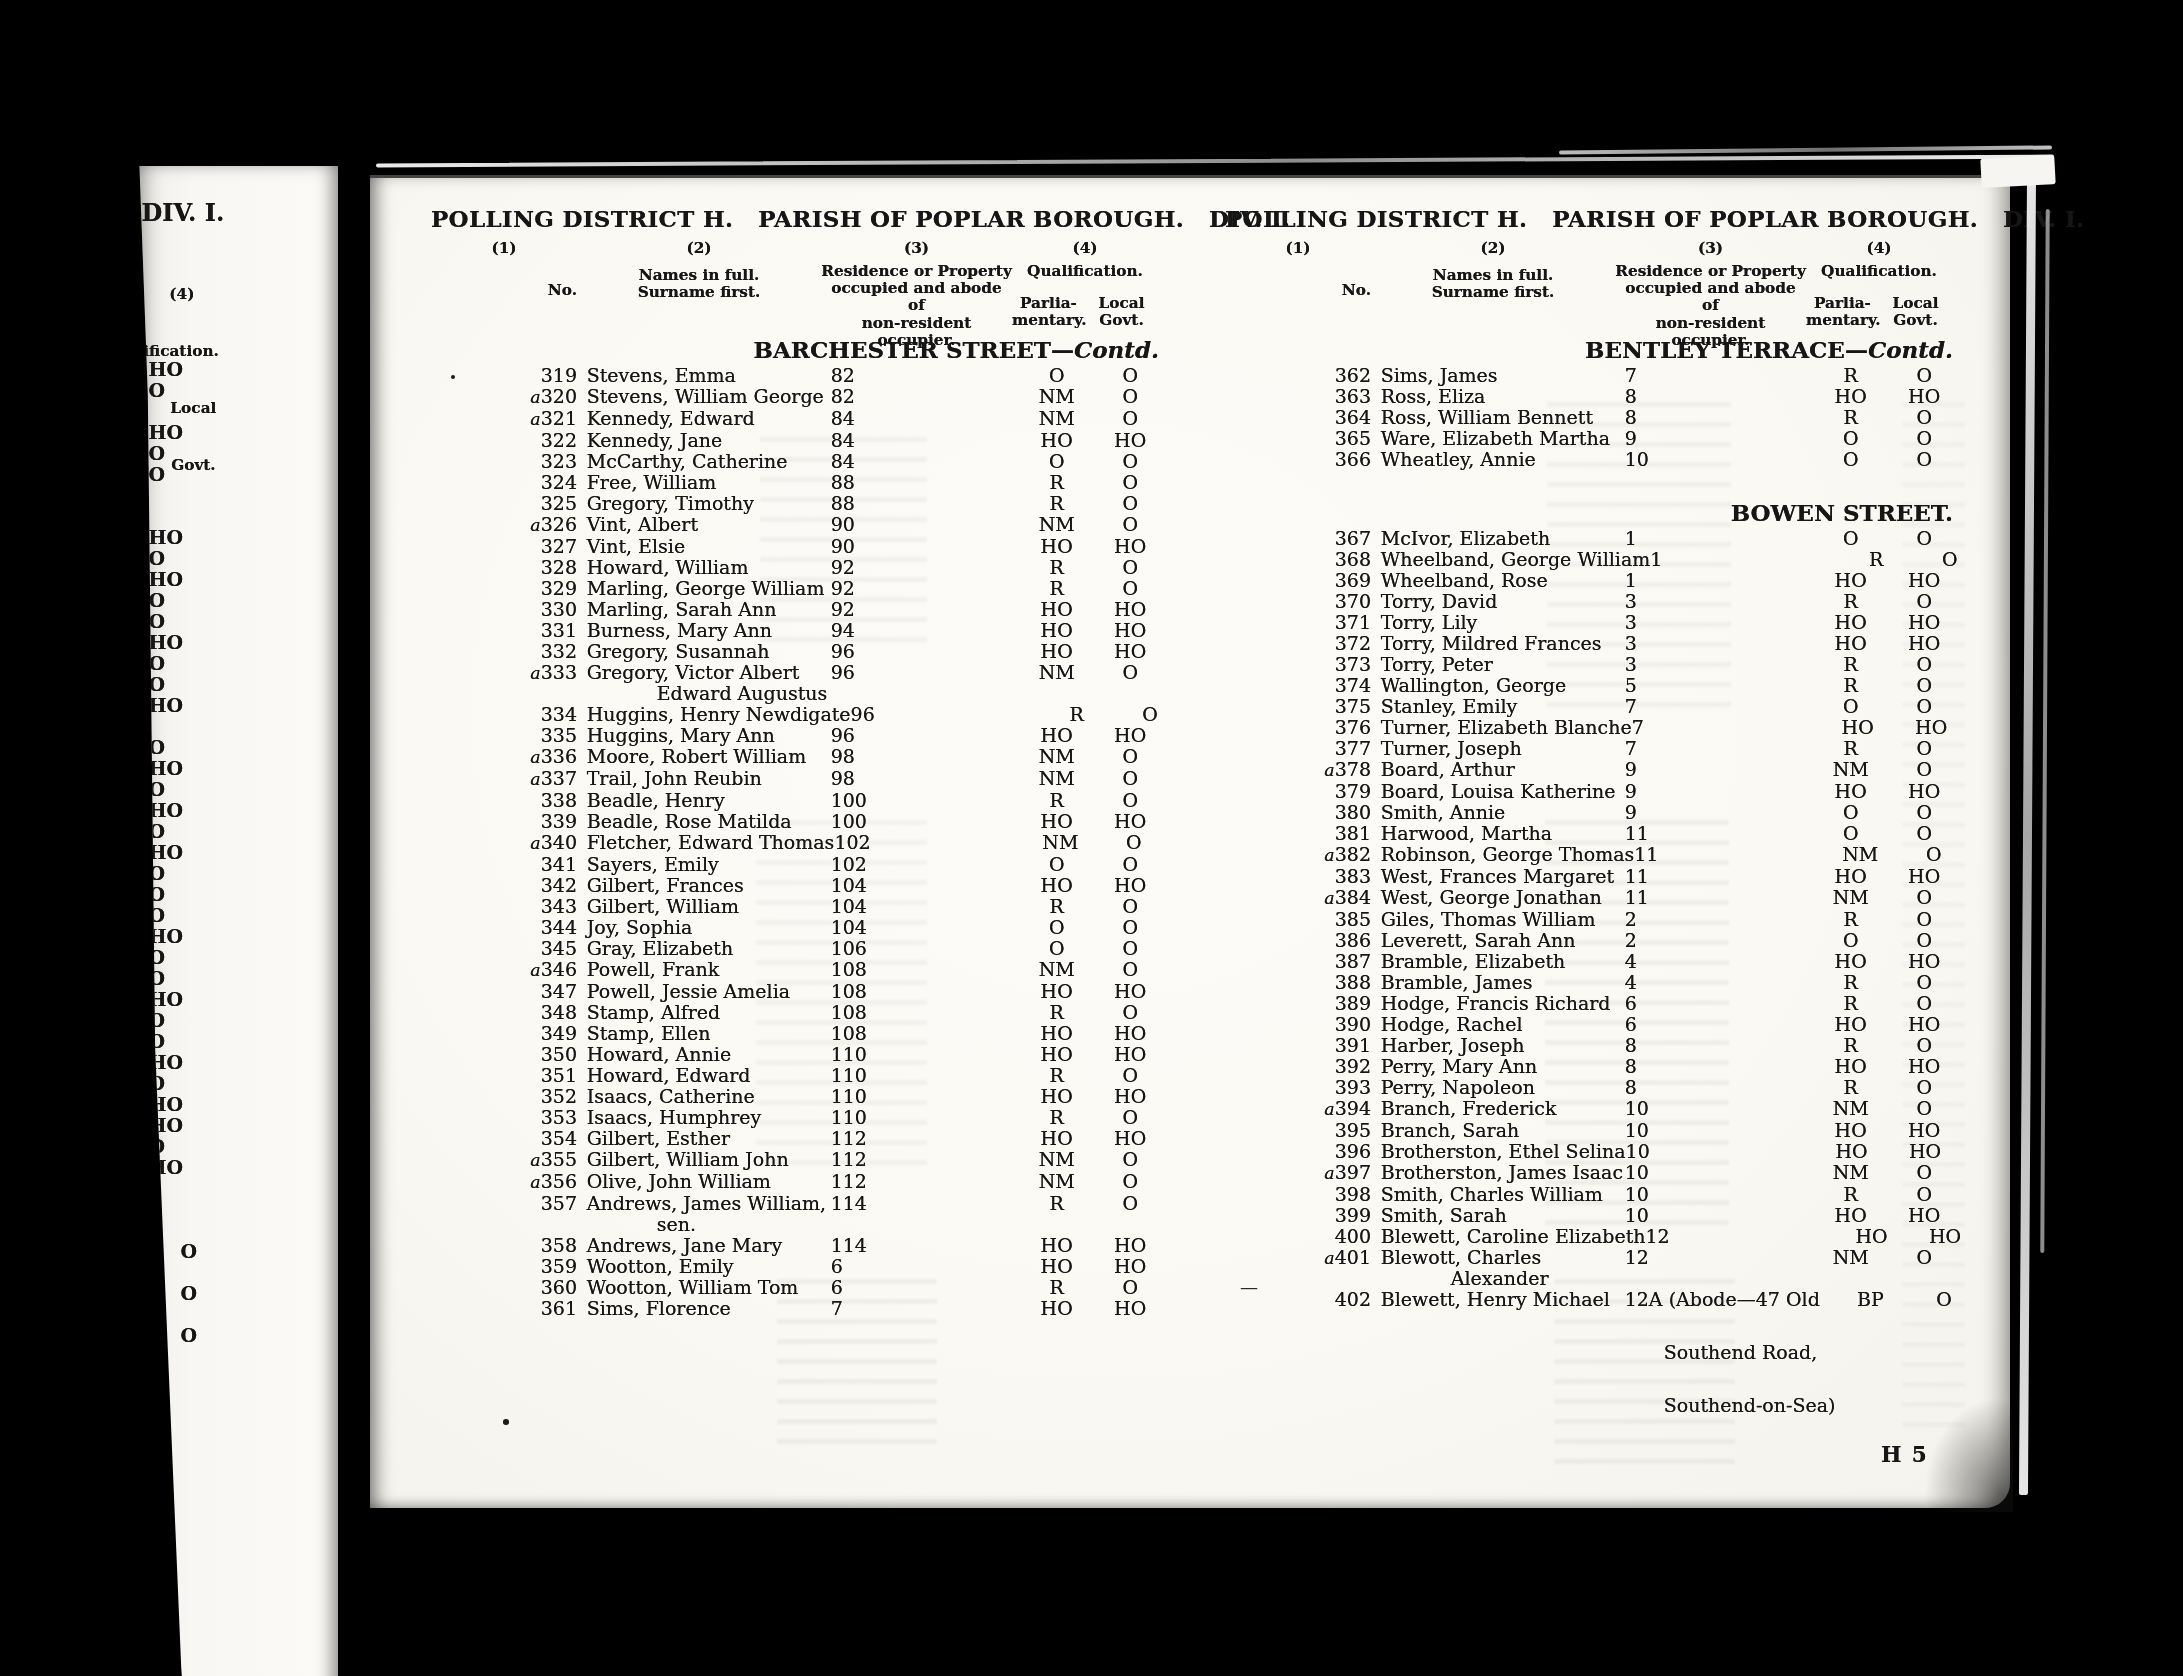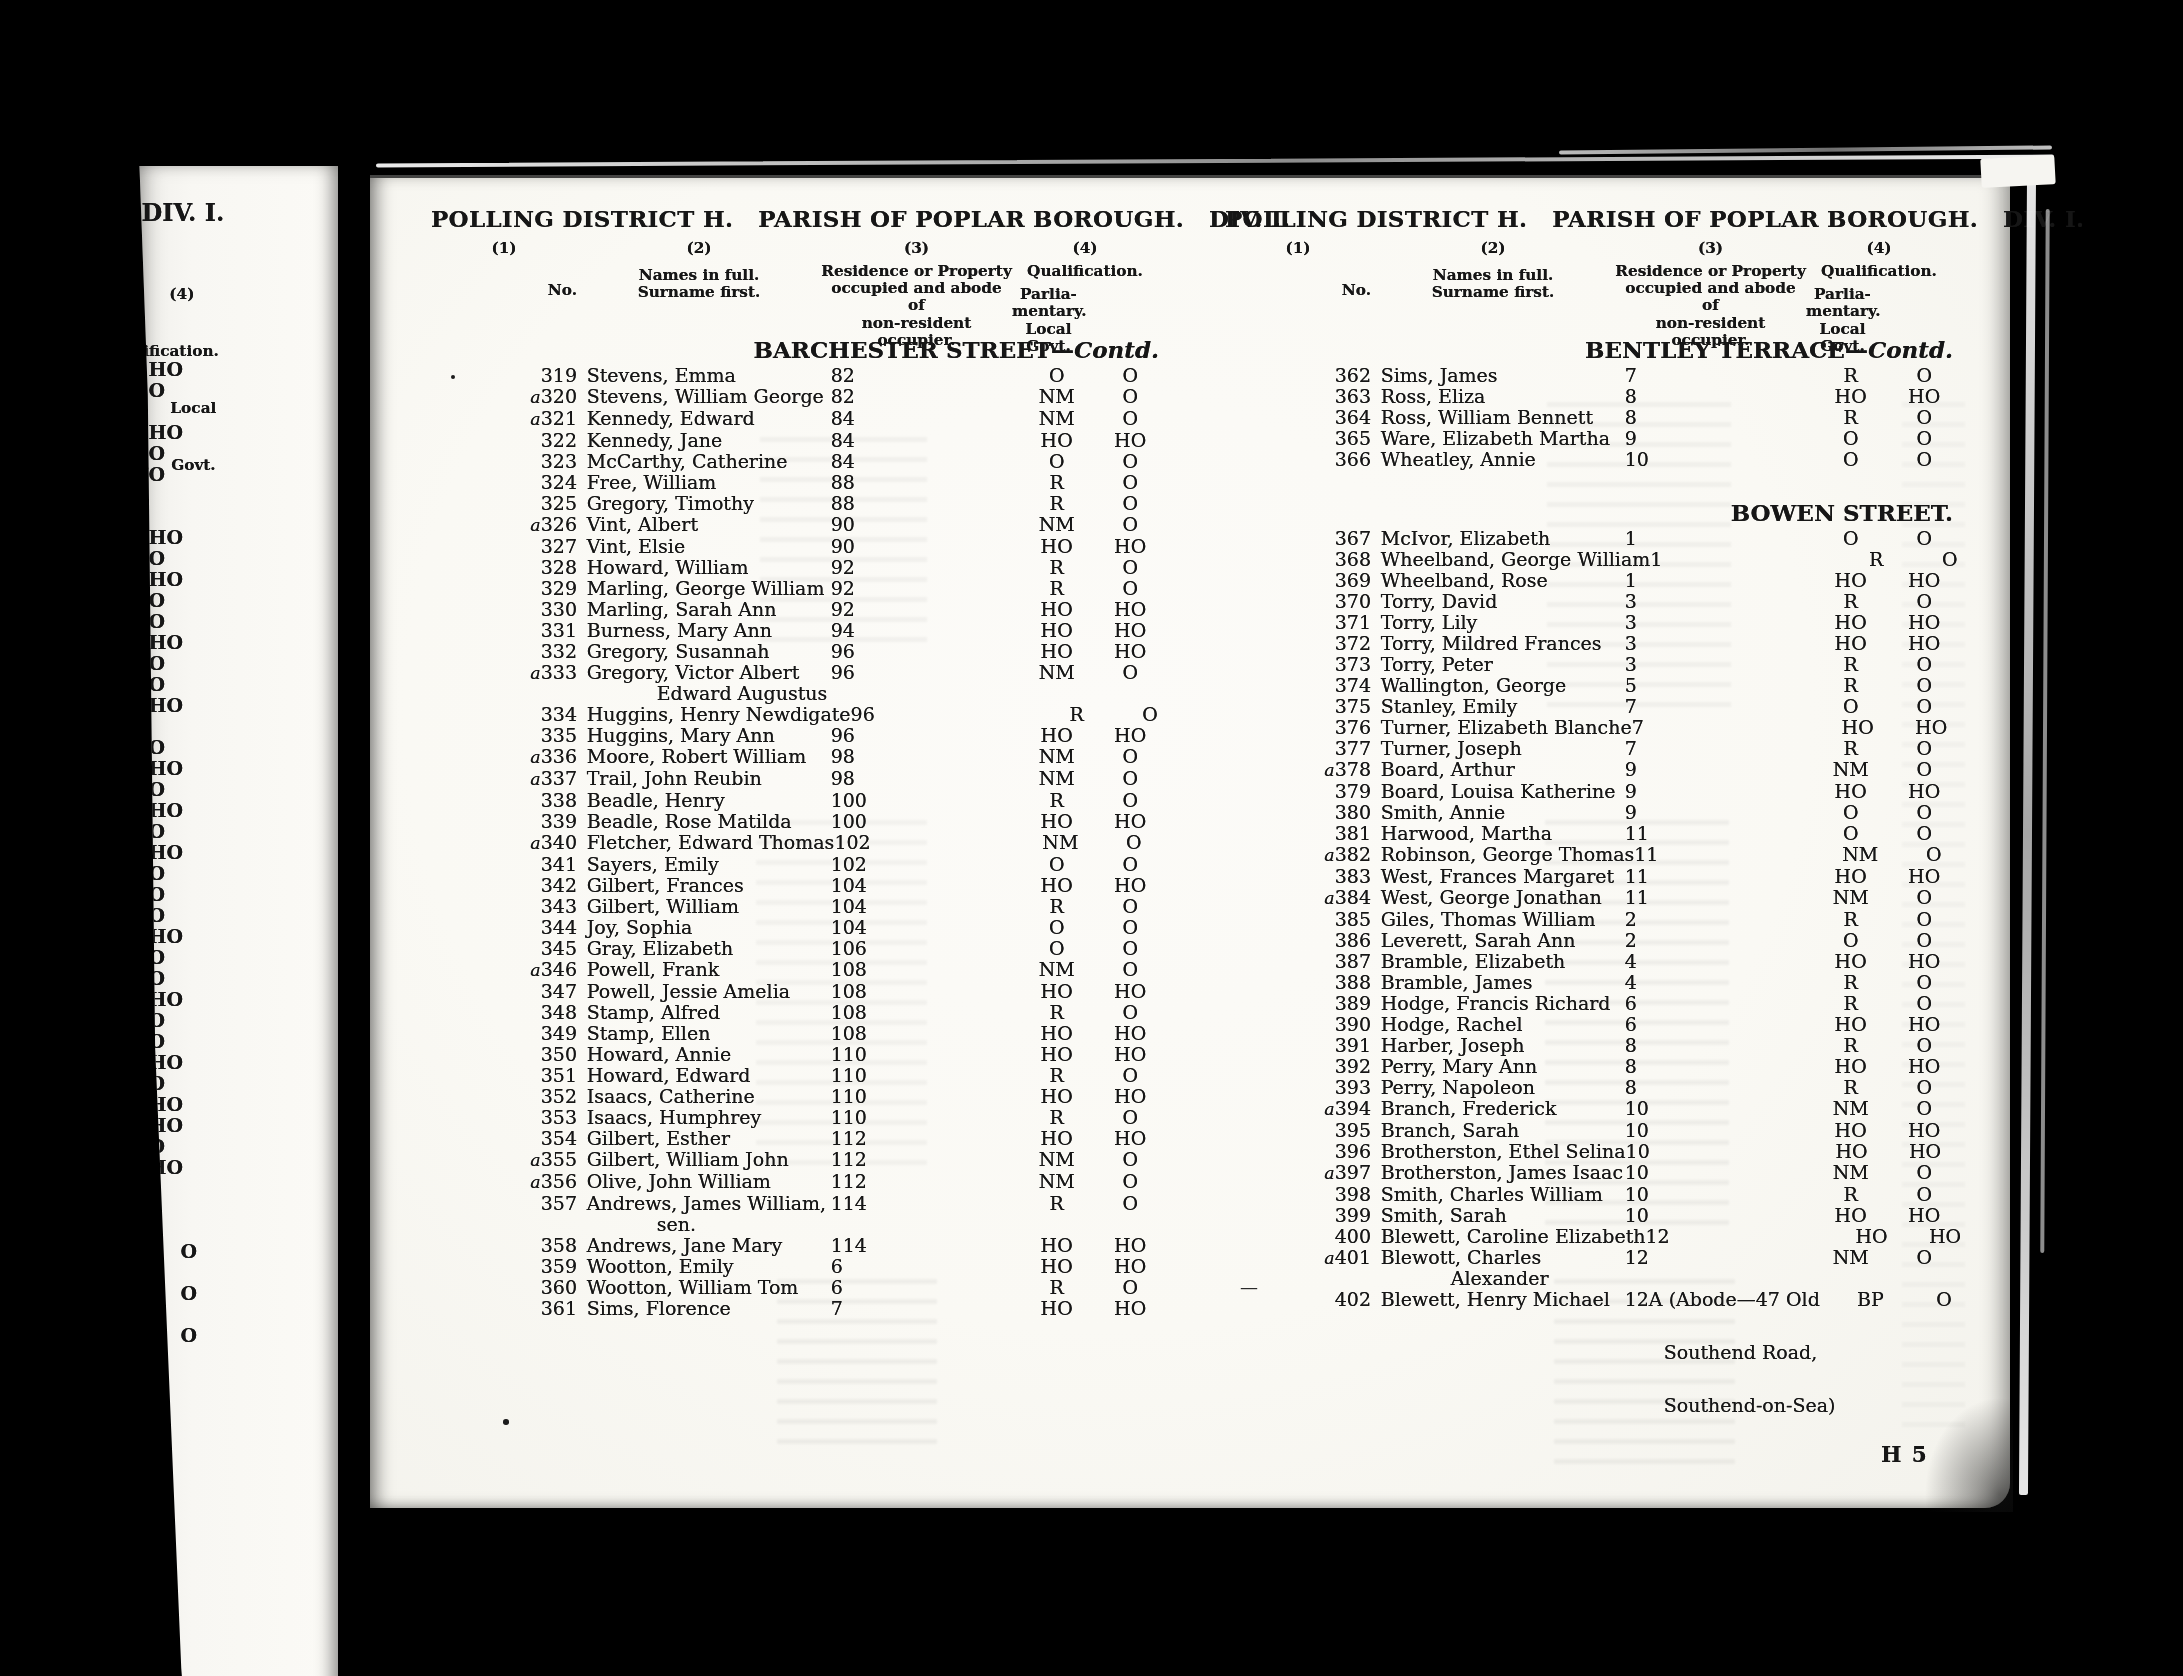--- a/index.html
+++ b/index.html
@@ -33,21 +33,21 @@
   #colL{left:61px;} #colR{left:855px;}
   .page-head{font-size:23px;font-weight:bold;text-align:center;white-space:pre;line-height:26.5px;letter-spacing:0.3px;}
   .heads{display:flex;margin-top:7px;height:89px;font-weight:bold;font-size:15.3px;line-height:17.4px;text-align:center;}
   .hc{flex:0 0 auto;}
   .hc1{width:146px;} .hc2{width:244px;} .hc3{width:191px;} .hc4{width:146px;}
   .hnum{display:block;}
   .hc1 .hlbl{margin-top:25px;display:block;text-align:right;}
   .hc2 .hlbl{margin-top:9.7px;display:block;}
   .hc3 .hlbl{margin-top:5.6px;display:block;}
   .hc4 .hlbl{margin-top:5.6px;display:block;}
-  .q-split{display:flex;margin-top:6px;flex-direction:column;}
+  .q-split{display:flex;margin-top:15px;}
   .q-split>div{width:50%;}
   .sec-title{margin-top:9.7px;margin-bottom:2.8px;text-align:right;font-size:23px;font-weight:bold;line-height:24px;white-space:pre;}
   .sec-title .sfx{font-style:italic;font-weight:bold;}
   .sec-title.later{margin-top:31px;}
   .row{display:flex;align-items:flex-start;line-height:21px;font-size:19px;white-space:nowrap;}
   .cno{flex:0 0 146px;text-align:right;padding-right:0;}
   .cno i{font-size:17.4px;}
   .cnm{flex:0 0 244px;padding-left:9.7px;overflow:visible;}
   .nm2{padding-left:70px;}
   .cres{flex:0 0 191px;white-space:normal;}

